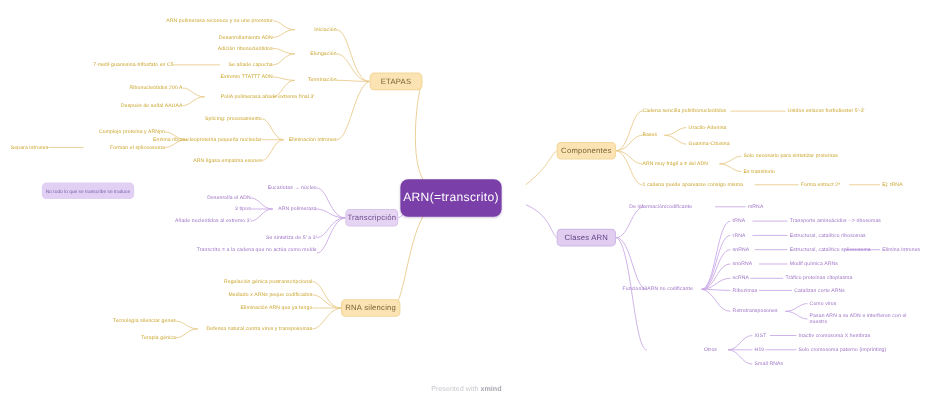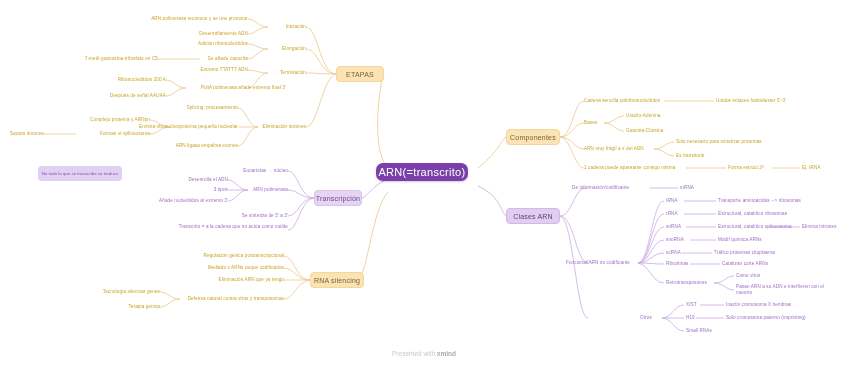--- a/index.html
+++ b/index.html
@@ -183,21 +183,21 @@
       <path d="M662,318 C672,318 674,331 684,331"></path>
       <path d="M700,305 L724,305"></path>
       <path d="M696,318 L724,318"></path>
     </g>
 
     <g fill="none" stroke="#c9a9e6" stroke-width="0.8">
       <path d="M42,174 C60,174 66,176 74,176"></path>
     </g>
   </svg>
 
-  <div id="central" style="left:376px;top:163px;width:92px;height:18px;">ARN(=transcrito)</div>
+  <div id="central" style="left:364px;top:163px;width:92px;height:34px;">ARN(=transcrito)</div>
 
   <div id="note" style="left:38px;top:166px;width:84px;height:15px;">No todo lo que se transcribe se traduce</div>
 
   <div class="node tan" style="left:336px;top:66px;width:48px;height:16px;">ETAPAS</div>
 
   <div class="lbl r" style="left:268px;top:24px;width:38px;">Iniciación</div>
   <div class="lbl r" style="left:148px;top:16px;width:100px;">ARN polimerasa reconoce y se une promotor</div>
   <div class="lbl r" style="left:178px;top:31px;width:70px;">Desenrollamiento ADN</div>
 
   <div class="lbl r" style="left:268px;top:46px;width:38px;">Elongación</div>

